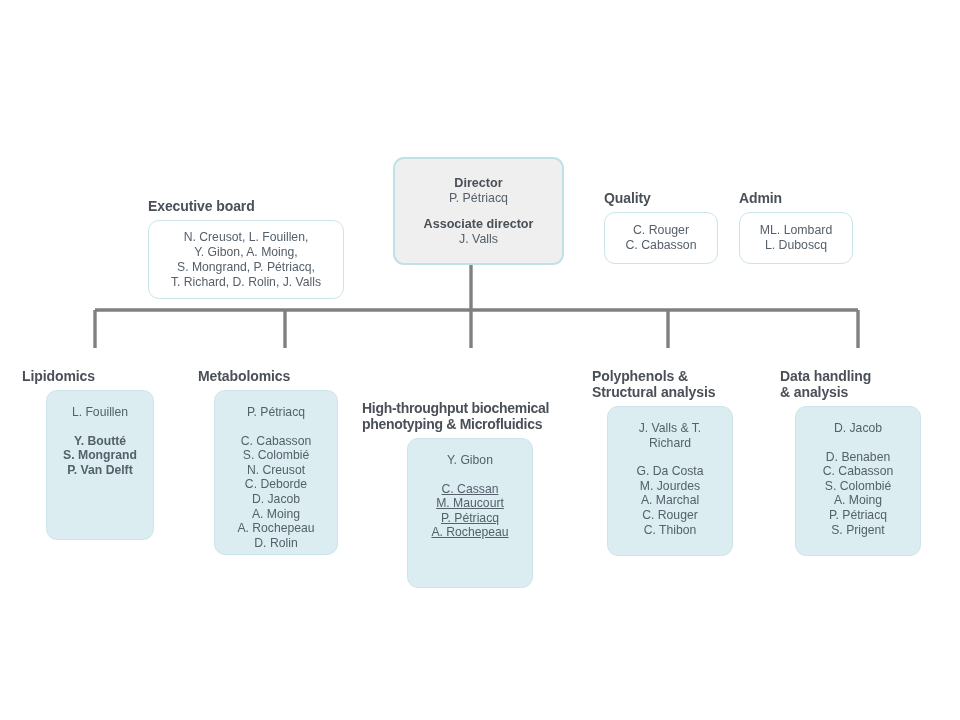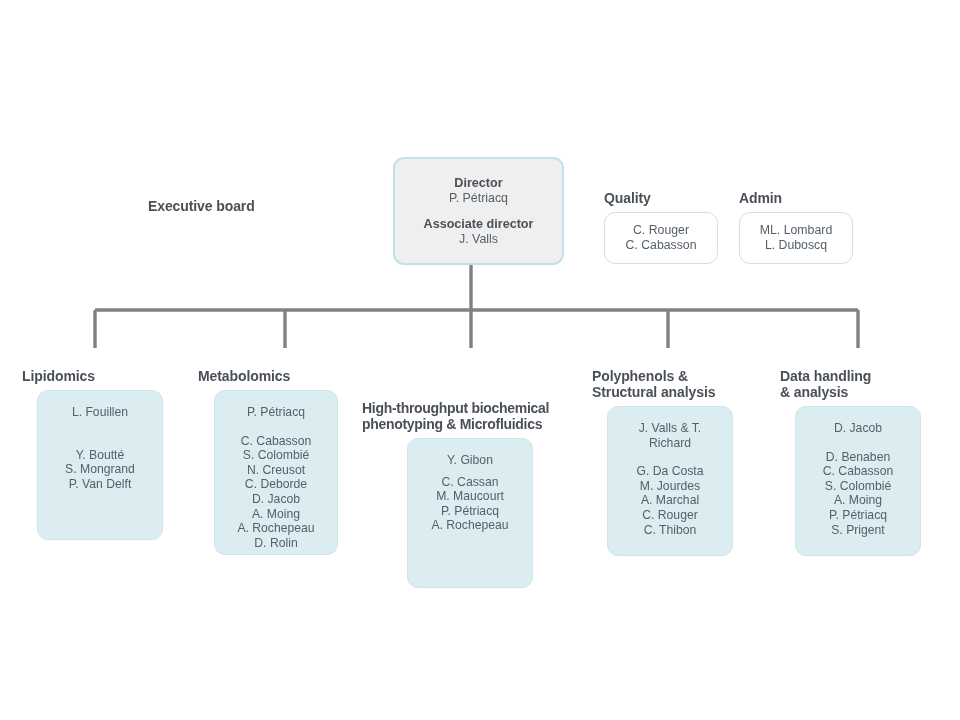--- a/index.html
+++ b/index.html
@@ -117,21 +117,21 @@
 
   
   .dept { top: 368px; }
   .dept .node-box {
     margin: 0 auto;
     padding-top: 14px;
   }
   .dept .node-lines { font-size: 12.2px; line-height: 14.6px; }
 
   #dept-0 { left: 22px;  width: 156px; }
-  #dept-0 .node-box { width: 126px; height: 150px; }
+  #dept-0 .node-box { width: 108px; height: 150px; }
 
   #dept-1 { left: 198px; width: 156px; }
   #dept-1 .node-box { width: 124px; height: 165px; }
 
   #dept-2 { left: 362px; width: 216px; }
   #dept-2 .node-box { width: 126px; height: 150px; }
 
   #dept-3 { left: 592px; width: 156px; }
   #dept-3 .node-box { width: 126px; height: 150px; }
 
@@ -162,20 +162,26 @@
       <div class="director-role">Director</div>
       <div class="director-name">P. Pétriacq</div>
       <div class="director-gap"></div>
       <div class="director-role">Associate director</div>
       <div class="director-name">J. Valls</div>
     </div>
   </div>
 
   <div class="node" id="exec-board">
     <div class="node-title">Executive board</div>
+    <div class="node-box box-white">
+      <div class="node-lines">N. Creusot, L. Fouillen,
+Y. Gibon, A. Moing,
+S. Mongrand, P. Pétriacq,
+T. Richard, D. Rolin, J. Valls</div>
+    </div>
   </div>
 
   <div class="node" id="quality">
     <div class="node-title">Quality</div>
     <div class="node-box box-white">
       <div class="node-lines">C. Rouger
 C. Cabasson</div>
     </div>
   </div>
 
@@ -184,21 +190,21 @@
     <div class="node-box box-white">
       <div class="node-lines">ML. Lombard
 L. Duboscq</div>
     </div>
   </div>
 
   <div class="node dept" id="dept-0">
     <div class="node-title">Lipidomics</div>
     <div class="node-box box-blue">
       <div class="node-lines">L. Fouillen</div>
-      <div class="node-lines" style="margin-top:28px;">Y. Boutté
+      <div class="node-lines" style="margin-top:14px;font-weight:bold;">Y. Boutté
 S. Mongrand
 P. Van Delft</div>
     </div>
   </div>
 
   <div class="node dept" id="dept-1">
     <div class="node-title">Metabolomics</div>
     <div class="node-box box-blue">
       <div class="node-lines">P. Pétriacq</div>
       <div class="node-lines" style="margin-top:14px;">C. Cabasson
@@ -210,21 +216,21 @@
 A. Rochepeau
 D. Rolin</div>
     </div>
   </div>
 
   <div class="node dept" id="dept-2">
     <div class="node-title dept-title-2">High-throughput biochemical
 phenotyping &amp; Microfluidics</div>
     <div class="node-box box-blue">
       <div class="node-lines">Y. Gibon</div>
-      <div class="node-lines" style="margin-top:7px;">C. Cassan
+      <div class="node-lines" style="margin-top:14px;text-decoration:underline;">C. Cassan
 M. Maucourt
 P. Pétriacq
 A. Rochepeau</div>
     </div>
   </div>
 
   <div class="node dept" id="dept-3">
     <div class="node-title">Polyphenols &amp;
 Structural analysis</div>
     <div class="node-box box-blue">

